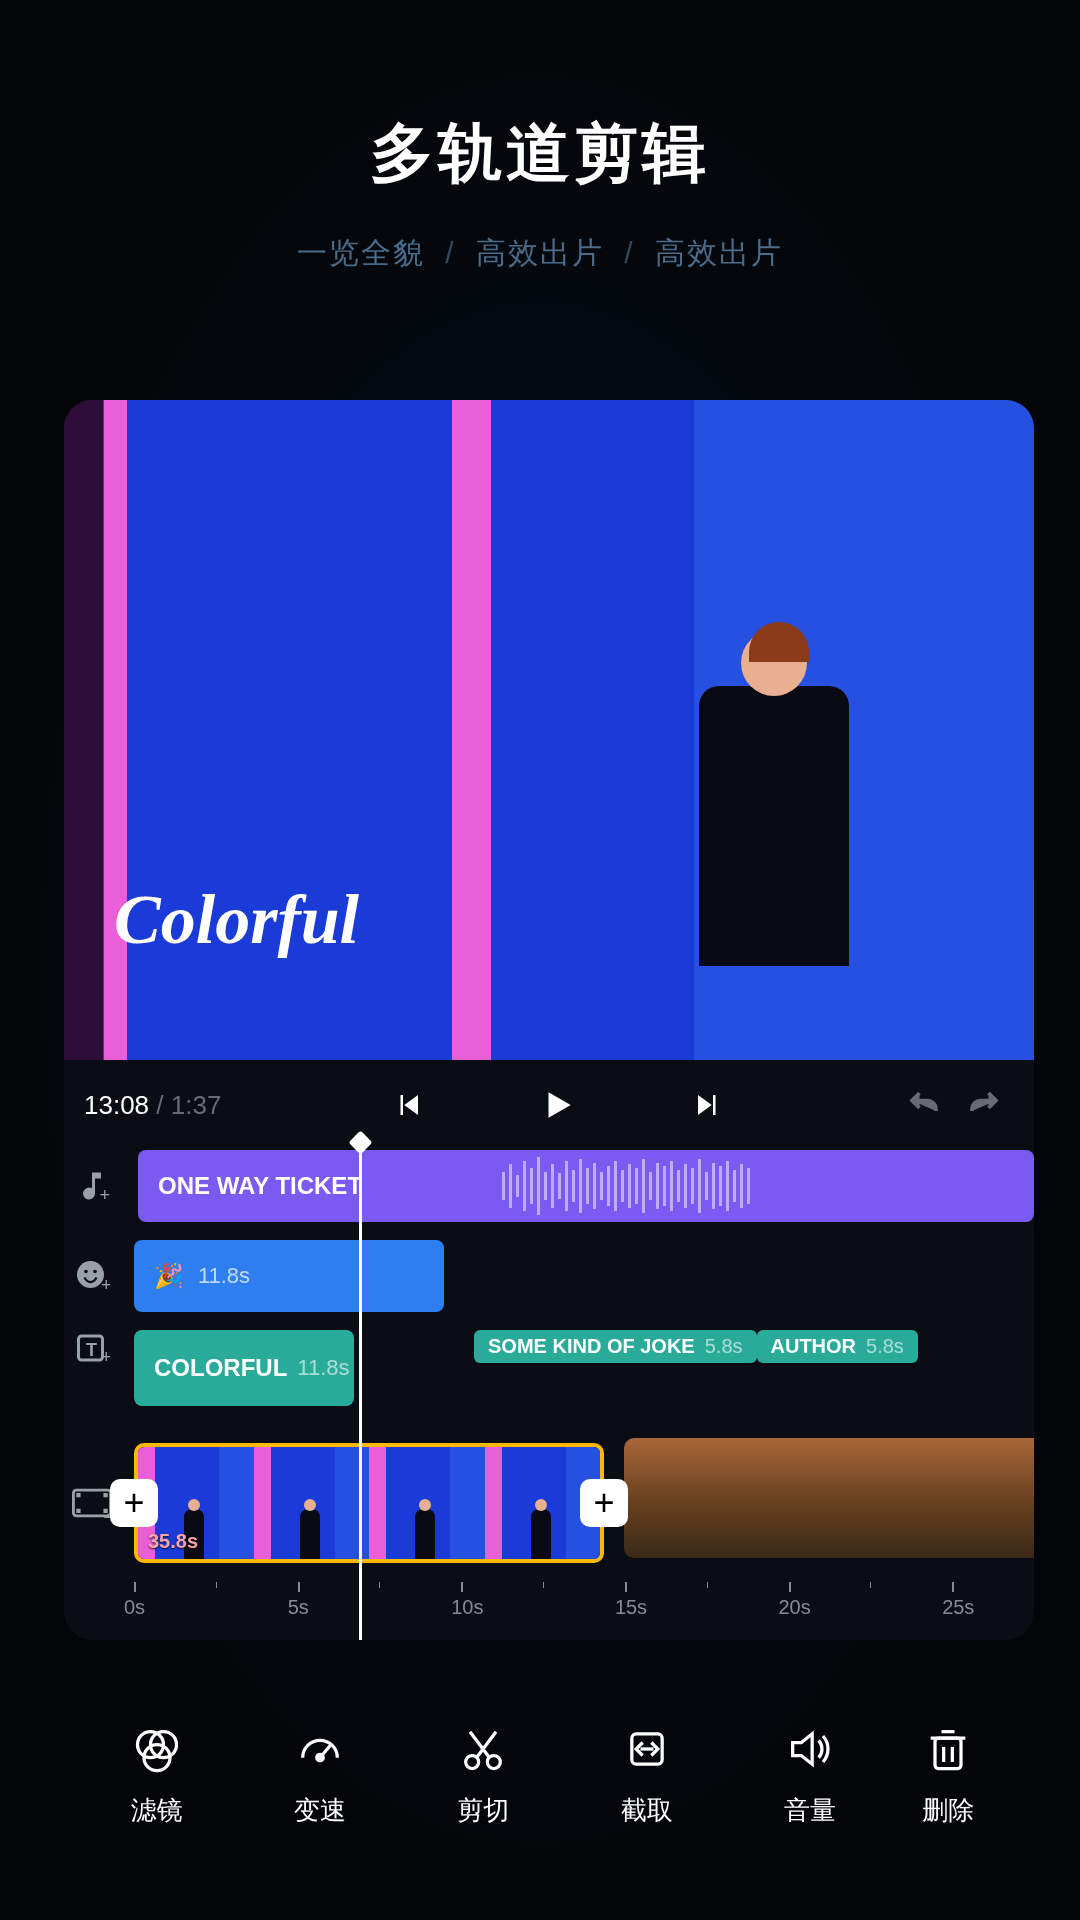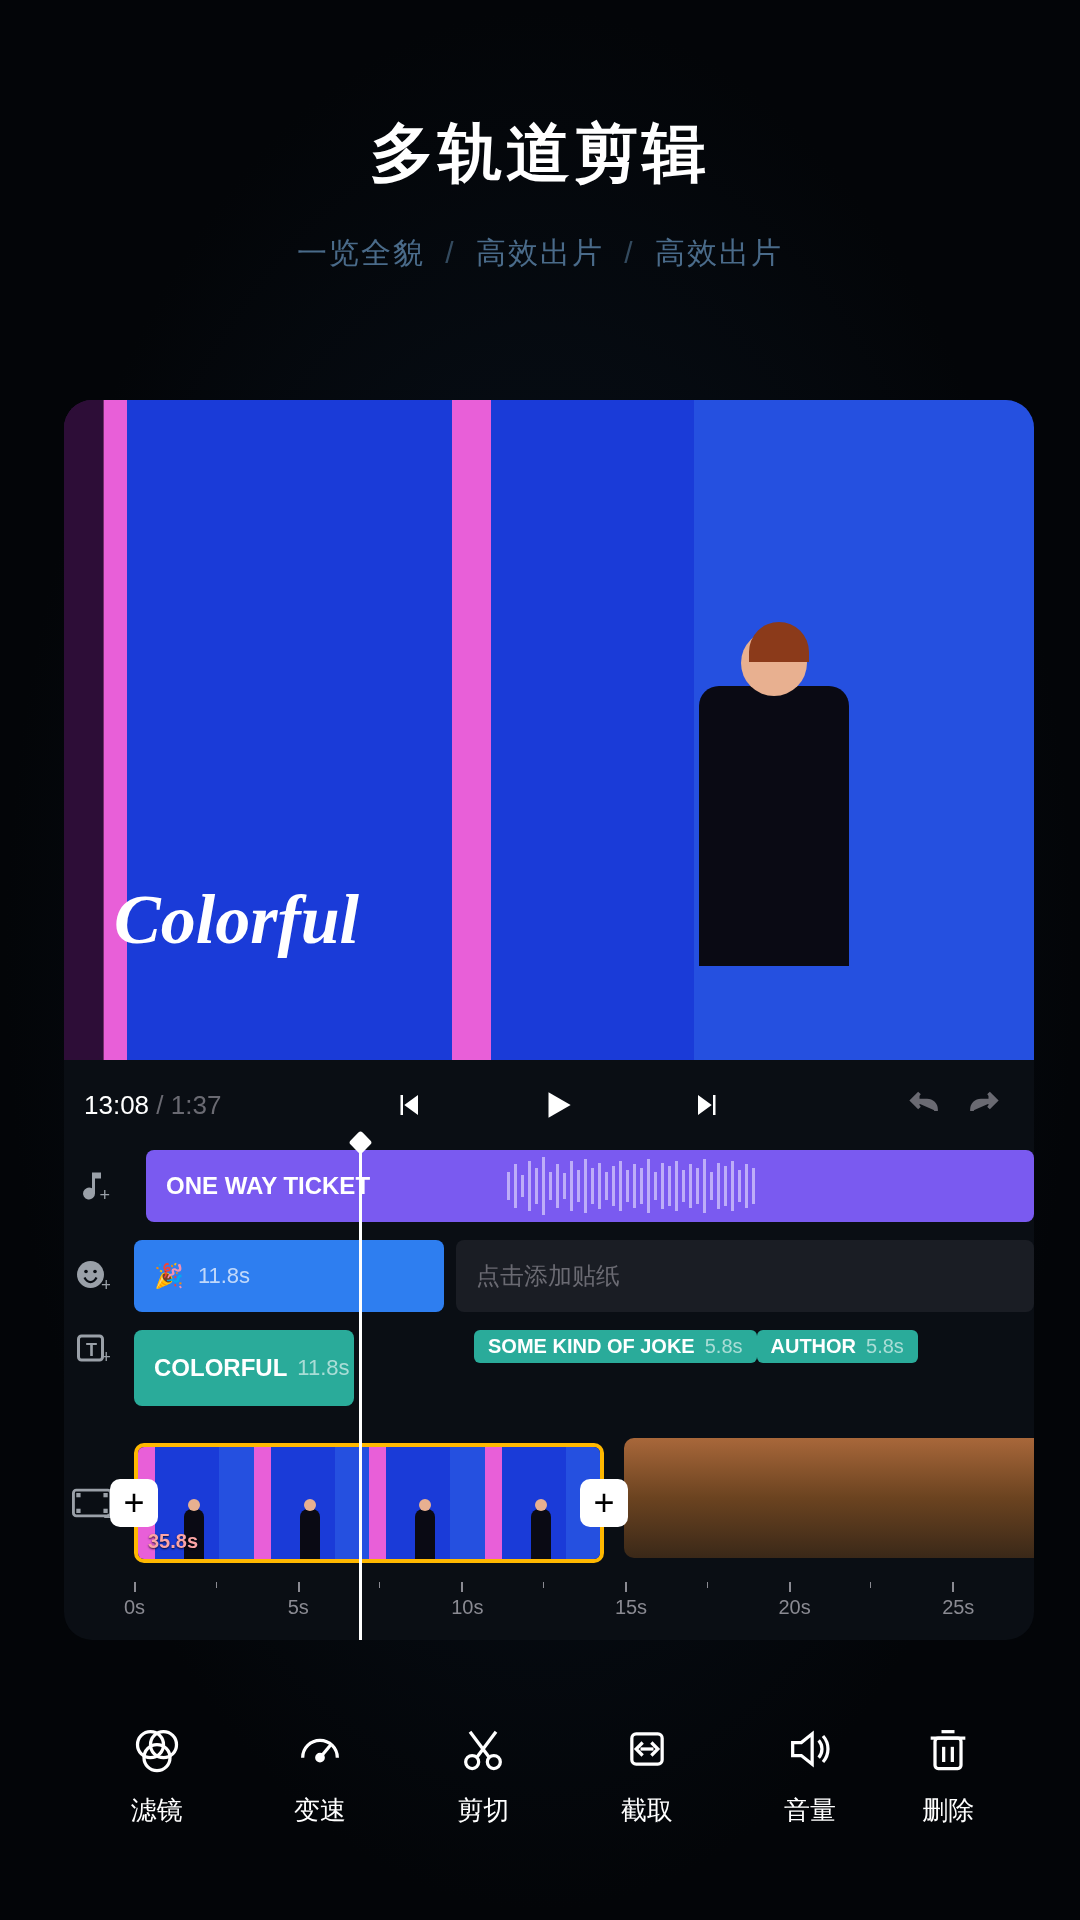--- a/index.html
+++ b/index.html
@@ -59,21 +59,21 @@
 .playhead::before{
   content:"";position:absolute;top:-8px;left:-7px;width:17px;height:17px;
   background:#fff;border-radius:3px;transform:rotate(45deg);
 }
 
 .trk{display:flex;align-items:center;height:72px;margin-bottom:18px;position:relative;}
 .trk-icon{width:56px;display:flex;justify-content:center;align-items:center;position:absolute;left:-70px;}
 .trk-icon svg{fill:#9aa0a8;}
 
 .clip{height:100%;border-radius:8px;display:flex;align-items:center;padding:0 20px;font-size:24px;font-weight:600;position:relative;overflow:hidden;}
-.clip.music{background:#7a5af0;width:100%;margin-left:12px;}
+.clip.music{background:#7a5af0;width:100%;margin-left:4px;}
 .clip.music .wave{position:absolute;right:0;top:0;height:100%;width:60%;display:flex;align-items:center;gap:4px;padding:0 6px;}
 .clip.music .wave span{width:3px;background:rgba(255,255,255,.5);}
 .clip.sticker{background:#2e7ef0;width:310px;}
 .clip.sticker .dur{color:rgba(255,255,255,.7);margin-left:14px;font-weight:400;font-size:22px;}
 .clip.placeholder{background:#1a1d24;flex:1;margin-left:12px;color:#6a6a72;font-weight:400;font-size:24px;}
 .clip.text{background:#2aab9a;height:76px;}
 .clip.text.main{width:220px;}
 .clip.text .dur{color:rgba(255,255,255,.6);margin-left:10px;font-weight:400;font-size:22px;}
 .chip{background:#2aab9a;border-radius:6px;padding:5px 14px;font-size:20px;font-weight:600;display:inline-flex;align-items:center;margin-bottom:6px;}
 .chip .dur{color:rgba(255,255,255,.6);margin-left:10px;font-weight:400;}
@@ -239,23 +239,20 @@
             <circle cx="11" cy="11" r="9"></circle>
             <circle cx="8" cy="9" r="1.2" fill="#0a0e14"></circle>
             <circle cx="14" cy="9" r="1.2" fill="#0a0e14"></circle>
             <path d="M7 13c1 2 3 3 4 3s3-1 4-3" fill="none" stroke="#0a0e14" stroke-width="1.5"></path>
             <text x="18" y="22" font-size="12" fill="#9aa0a8">+</text>
           </svg>
       </div>
       <div class="clip sticker">
         <span>🎉</span>
         <span class="dur">11.8s</span>
-      </div>
-      <div class="clip placeholder">
-        <span>点击添加贴纸</span>
       </div>
     </div>
 
     <div class="trk texttrack">
       <div class="trk-icon">
         <svg width="36" height="36" viewBox="0 0 24 24">
             <rect x="3" y="4" width="16" height="16" rx="2" fill="none" stroke="#9aa0a8" stroke-width="2"></rect>
             <text x="8" y="17" font-size="12" fill="#9aa0a8" font-weight="bold">T</text>
             <text x="18" y="22" font-size="12" fill="#9aa0a8">+</text>
           </svg>

